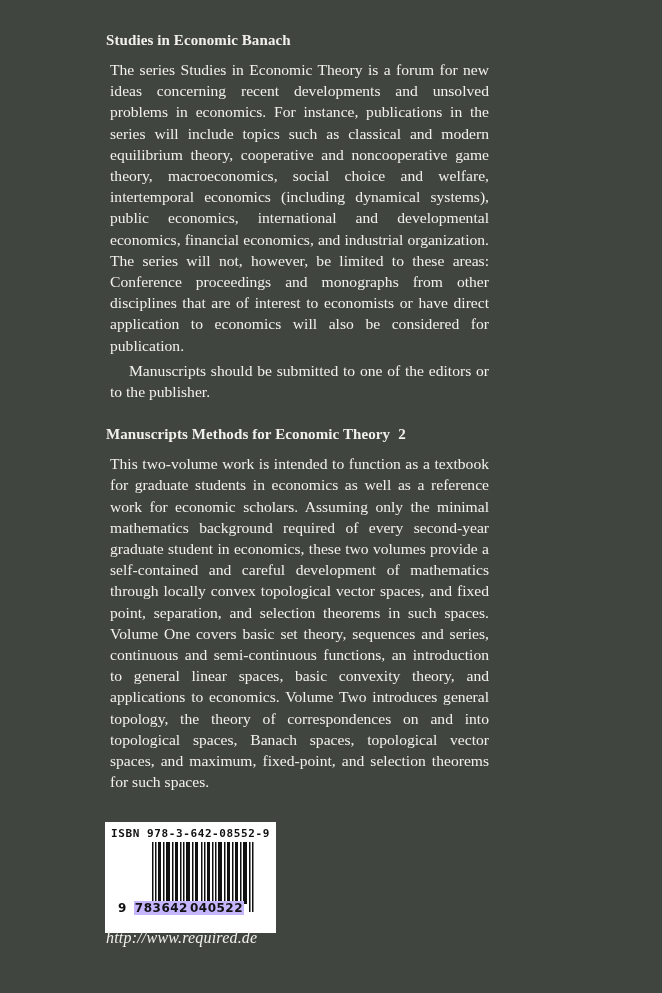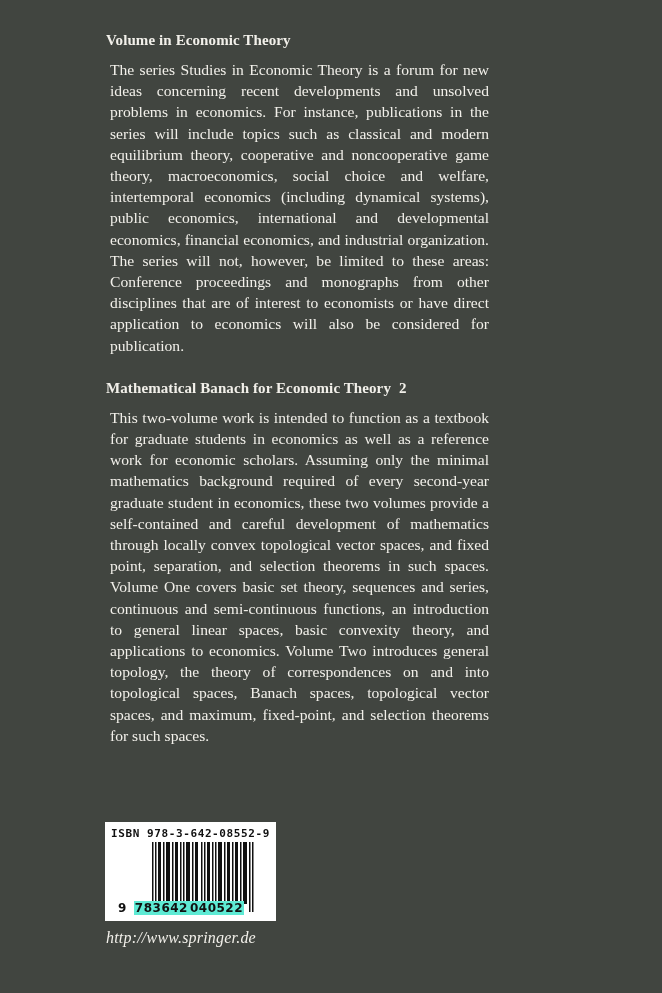--- a/index.html
+++ b/index.html
@@ -42,21 +42,21 @@
       text-indent: 19px;
     }
     .section {
       margin-bottom: 22px;
     }
     .barcode-box {
       position: absolute;
       left: 105px;
       top: 822px;
       width: 171px;
-      height: 99px;
+      height: 111px;
       background: #ffffff;
       color: #111;
       box-sizing: border-box;
     }
     .isbn-line {
       position: absolute;
       left: 6px;
       top: 5px;
       font-family: "DejaVu Sans Mono", "Liberation Mono", monospace;
       font-weight: bold;
@@ -76,43 +76,44 @@
       left: 13px;
       top: 79px;
       font-family: "DejaVu Sans", "Liberation Sans", sans-serif;
       font-weight: bold;
       font-size: 12px;
       letter-spacing: 0.5px;
       white-space: nowrap;
       background: transparent;
     }
     .ean-digits .first { margin-right: 7px; }
-    .ean-digits .grp { background:#5eead4; padding: 0 1px; }
+    .ean-digits .grp { background:#c4b5fd; padding: 0 1px; }
     .url {
       position: absolute;
       left: 106px;
       top: 929px;
       font-family: "Liberation Serif", "DejaVu Serif", serif;
       font-style: italic;
       font-size: 16px;
       color: #f2f0ea;
       letter-spacing: 0.2px;
     }
   </style>
 </head>
 <body>
 
 <div class="page">
   <div class="section">
-    <h2 class="heading">Volume in Economic Theory</h2>
+    <h2 class="heading">Studies in Economic Banach</h2>
     <p class="para">The series Studies in Economic Theory is a forum for new ideas concerning recent developments and un­solved problems in economics. For instance, publica­tions in the series will include topics such as classical and modern equilibrium theory, cooperative and non­cooperative game theory, macroeconomics, social choice and welfare, intertemporal economics (includ­ing dynamical systems), public economics, internation­al and developmental economics, financial economics, and industrial organization. The series will not, howev­er, be limited to these areas: Conference proceedings and monographs from other disciplines that are of in­terest to economists or have direct application to eco­nomics will also be considered for publication.</p>
+    <p class="para indent">Manuscripts should be submitted to one of the edi­tors or to the publisher.</p>
   </div>
 
   <div class="section">
-    <h2 class="heading"><span>Mathematical Banach for Economic Theory</span><span class="vol">2</span></h2>
+    <h2 class="heading"><span>Manuscripts Methods for Economic Theory</span><span class="vol">2</span></h2>
     <p class="para">This two-volume work is intended to function as a text­book for graduate students in economics as well as a reference work for economic scholars. Assuming only the minimal mathematics background required of eve­ry second-year graduate student in economics, these two volumes provide a self-contained and careful de­velopment of mathematics through locally convex top­ological vector spaces, and fixed point, separation, and selection theorems in such spaces. Volume One covers basic set theory, sequences and series, continuous and semi-continuous functions, an introduction to general linear spaces, basic convexity theory, and applications to economics. Volume Two introduces general topology, the theory of correspondences on and into topological spaces, Banach spaces, topological vector spaces, and maximum, fixed-point, and selection theorems for such spaces.</p>
   </div>
 </div>
 
 <div class="barcode-box">
   <div class="isbn-line">ISBN 978-3-642-08552-9</div>
   <svg class="bars" viewBox="0 0 104 70" preserveAspectRatio="none">
     <g fill="#111">
       <rect x="0" y="0" width="1.5" height="70"></rect>
       <rect x="3" y="0" width="1.5" height="70"></rect>
@@ -138,13 +139,13 @@
       <rect x="83" y="0" width="3" height="62"></rect>
       <rect x="88" y="0" width="1.5" height="62"></rect>
       <rect x="91" y="0" width="4" height="62"></rect>
       <rect x="97" y="0" width="1.5" height="70"></rect>
       <rect x="100" y="0" width="1.5" height="70"></rect>
     </g>
   </svg>
   <div class="ean-digits"><span class="first">9</span><span class="grp">783642</span><span class="grp">040522</span></div>
 </div>
 
-<a class="url">http://www.springer.de</a>
+<a class="url">http://www.required.de</a>
 
 </body></html>

